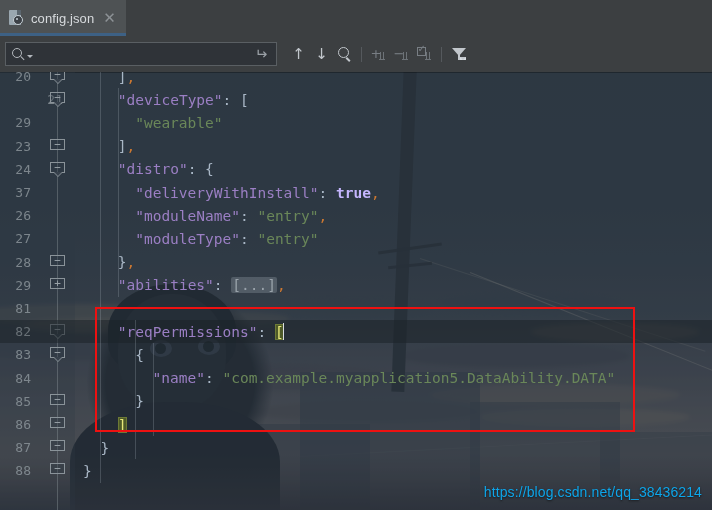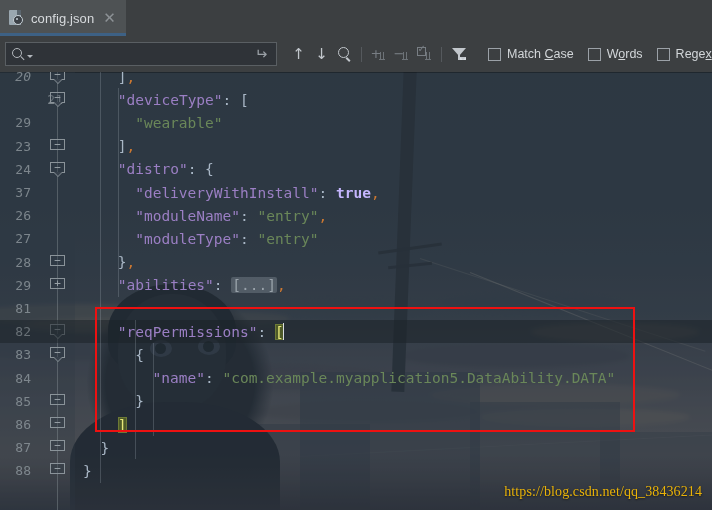--- a/index.html
+++ b/index.html
@@ -477,23 +477,23 @@
   .redbox {
     position: absolute;
     border: 2px solid #ee1111;
     pointer-events: none;
   }
 
   
   .watermark {
     position: absolute;
     right: 10px; bottom: 10px;
-    color: #eab308;
+    color: #0ea5e9;
     font-size: 14px;
-    font-family: Liberation Serif, serif;
+    font-family: Liberation Sans, sans-serif;
     text-shadow: 0 1px 2px rgba(0,0,0,.6);
     letter-spacing: .1px;
   }
 
   .toprule {
     position: absolute; left: 0; top: 0;
     width: 712px; height: 1px;
     background: rgba(0,0,0,.30);
   }
 </style>
@@ -566,34 +566,20 @@
       <div class="tb-sep"></div>
       <div class="tbi">
         <span class="funnel">
           <span class="top"></span>
             <span class="stem2"></span>
             <span class="caret"></span>
         </span>
       </div>
     </div>
 
-    <div class="checks">
-      <label class="chkitem">
-        <span class="chkbox"></span>
-        <span class="chklabel">Match <u>C</u>ase</span>
-      </label>
-      <label class="chkitem">
-        <span class="chkbox"></span>
-        <span class="chklabel">W<u>o</u>rds</span>
-      </label>
-      <label class="chkitem">
-        <span class="chkbox"></span>
-        <span class="chklabel">Rege<u>x</u></span>
-      </label>
-    </div>
   </div>
 
   <div class="editor">
 
     <div class="bg">
       <div class="sky"></div>
       <div class="cloud" style="left:-30px; top:232px; width:230px; height:22px; background:#7d7668; opacity:.55;"></div>
       <div class="cloud" style="left:20px; top:246px; width:160px; height:16px; background:#8e8472; opacity:.5;"></div>
       <div class="cloud" style="left:-40px; top:262px; width:260px; height:26px; background:#4a4e57; opacity:.8;"></div>
       <div class="cloud" style="left:170px; top:240px; width:120px; height:14px; background:#6d6b63; opacity:.5;"></div>
@@ -629,21 +615,21 @@
       <div class="ground"></div>
       <div class="dim"></div>
       <div class="tint"></div>
     </div>
 
     <div class="toprule"></div>
 
     <div class="gutter">
       <div class="fold-rail"></div>
       <div id="gutter-lines">
-          <div class="gutter-line" style="top: -7px; font-style: italic;">
+          <div class="gutter-line" style="top: -7px;">
             <span class="lnum">20</span>
           </div>
           <div class="gutter-line" style="top: 16.2px; margin-left: 32px;">
             <span class="lnum">21</span>
           </div>
           <div class="gutter-line" style="top: 39.4px;">
             <span class="lnum">29</span>
           </div>
           <div class="gutter-line" style="top: 62.6px;">
             <span class="lnum">23</span>

